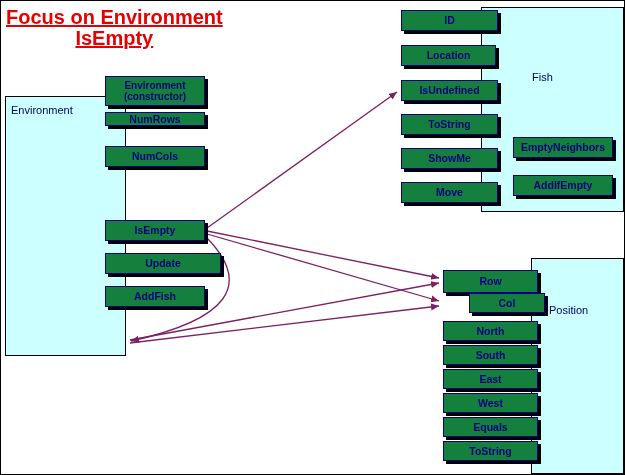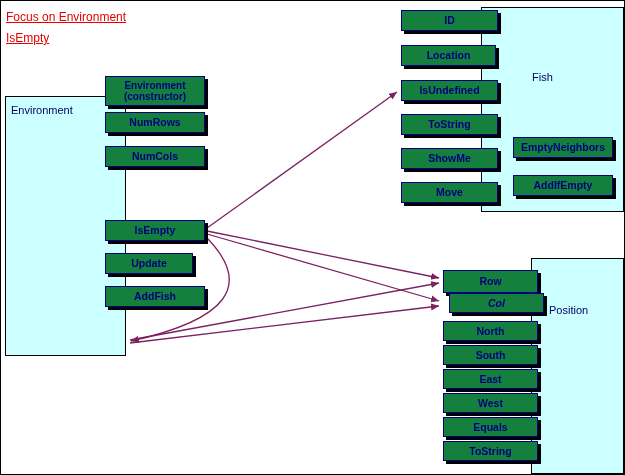--- a/index.html
+++ b/index.html
@@ -3,21 +3,21 @@
 <meta charset="utf-8">
 <style>
   html,body{margin:0;padding:0;background:#fff;}
   #stage{
     position:relative;width:625px;height:475px;background:#ffffff;
     border:1px solid #000;box-sizing:border-box;overflow:hidden;
     font-family:"Liberation Sans",sans-serif;
   }
   .title{
     position:absolute;left:5px;top:6px;z-index:4;
-    font-weight:normal;font-size:12px;line-height:21px;color:#e60000;
+    font-weight:bold;font-size:20px;line-height:21px;color:#e60000;text-align:center;
   }
   .title div{text-decoration:underline;}
   .class-box{
     position:absolute;background:#ccffff;border:1px solid #000;z-index:1;
     box-sizing:border-box;
   }
   .class-label{
     position:absolute;color:#000066;font-size:11px;z-index:2;white-space:nowrap;
   }
   .btn{
@@ -57,37 +57,37 @@
   <path d="M 206 227 L 396 91" fill="none" stroke="#7c2160" stroke-width="1.3" marker-end="url(#arrowhead)"></path>
       <path d="M 206 230 L 438 277" fill="none" stroke="#7c2160" stroke-width="1.3" marker-end="url(#arrowhead)"></path>
       <path d="M 206 233 L 438 300" fill="none" stroke="#7c2160" stroke-width="1.3" marker-end="url(#arrowhead)"></path>
       <path d="M 129 339 L 438 282" fill="none" stroke="#7c2160" stroke-width="1.3" marker-end="url(#arrowhead)"></path>
       <path d="M 129 342 L 438 305" fill="none" stroke="#7c2160" stroke-width="1.3" marker-end="url(#arrowhead)"></path>
       <path d="M 206 237 Q 275 308 130 340" fill="none" stroke="#7c2160" stroke-width="1.3" marker-end="url(#arrowhead)"></path>
     </svg>
 
   <div class="btn" style="left:104px;top:75px;width:100px;height:30px;font-size:10px;">Environment
 (constructor)</div>
-  <div class="btn" style="left:104px;top:111px;width:100px;height:21px;">NumRows</div>
+  <div class="btn" style="left:104px;top:111px;width:100px;height:14px;">NumRows</div>
   <div class="btn" style="left:104px;top:145px;width:100px;height:21px;">NumCols</div>
   <div class="btn" style="left:104px;top:219px;width:100px;height:21px;">IsEmpty</div>
-  <div class="btn" style="left:104px;top:252px;width:88px;height:21px;">Update</div>
+  <div class="btn" style="left:104px;top:252px;width:116px;height:21px;">Update</div>
   <div class="btn" style="left:104px;top:285px;width:100px;height:21px;">AddFish</div>
 
   <div class="btn" style="left:400px;top:9px;width:97px;height:21px;">ID</div>
   <div class="btn" style="left:400px;top:44px;width:95px;height:21px;">Location</div>
   <div class="btn" style="left:400px;top:79px;width:97px;height:21px;">IsUndefined</div>
   <div class="btn" style="left:400px;top:113px;width:97px;height:21px;">ToString</div>
   <div class="btn" style="left:400px;top:147px;width:97px;height:21px;">ShowMe</div>
   <div class="btn" style="left:400px;top:181px;width:97px;height:21px;">Move</div>
   <div class="btn" style="left:512px;top:136px;width:100px;height:21px;">EmptyNeighbors</div>
   <div class="btn" style="left:512px;top:174px;width:100px;height:21px;">AddIfEmpty</div>
 
   <div class="btn" style="left:442px;top:269px;width:95px;height:23px;">Row</div>
-  <div class="btn" style="left:448px;top:292px;width:95px;height:20px;font-style:italic;">Col</div>
+  <div class="btn" style="left:468px;top:292px;width:76px;height:20px;">Col</div>
   <div class="btn" style="left:442px;top:320px;width:95px;height:20px;">North</div>
   <div class="btn" style="left:442px;top:344px;width:95px;height:20px;">South</div>
   <div class="btn" style="left:442px;top:368px;width:95px;height:20px;">East</div>
   <div class="btn" style="left:442px;top:392px;width:95px;height:20px;">West</div>
   <div class="btn" style="left:442px;top:416px;width:95px;height:20px;">Equals</div>
   <div class="btn" style="left:442px;top:440px;width:95px;height:20px;">ToString</div>
 
 </div>
 
 </body></html>

